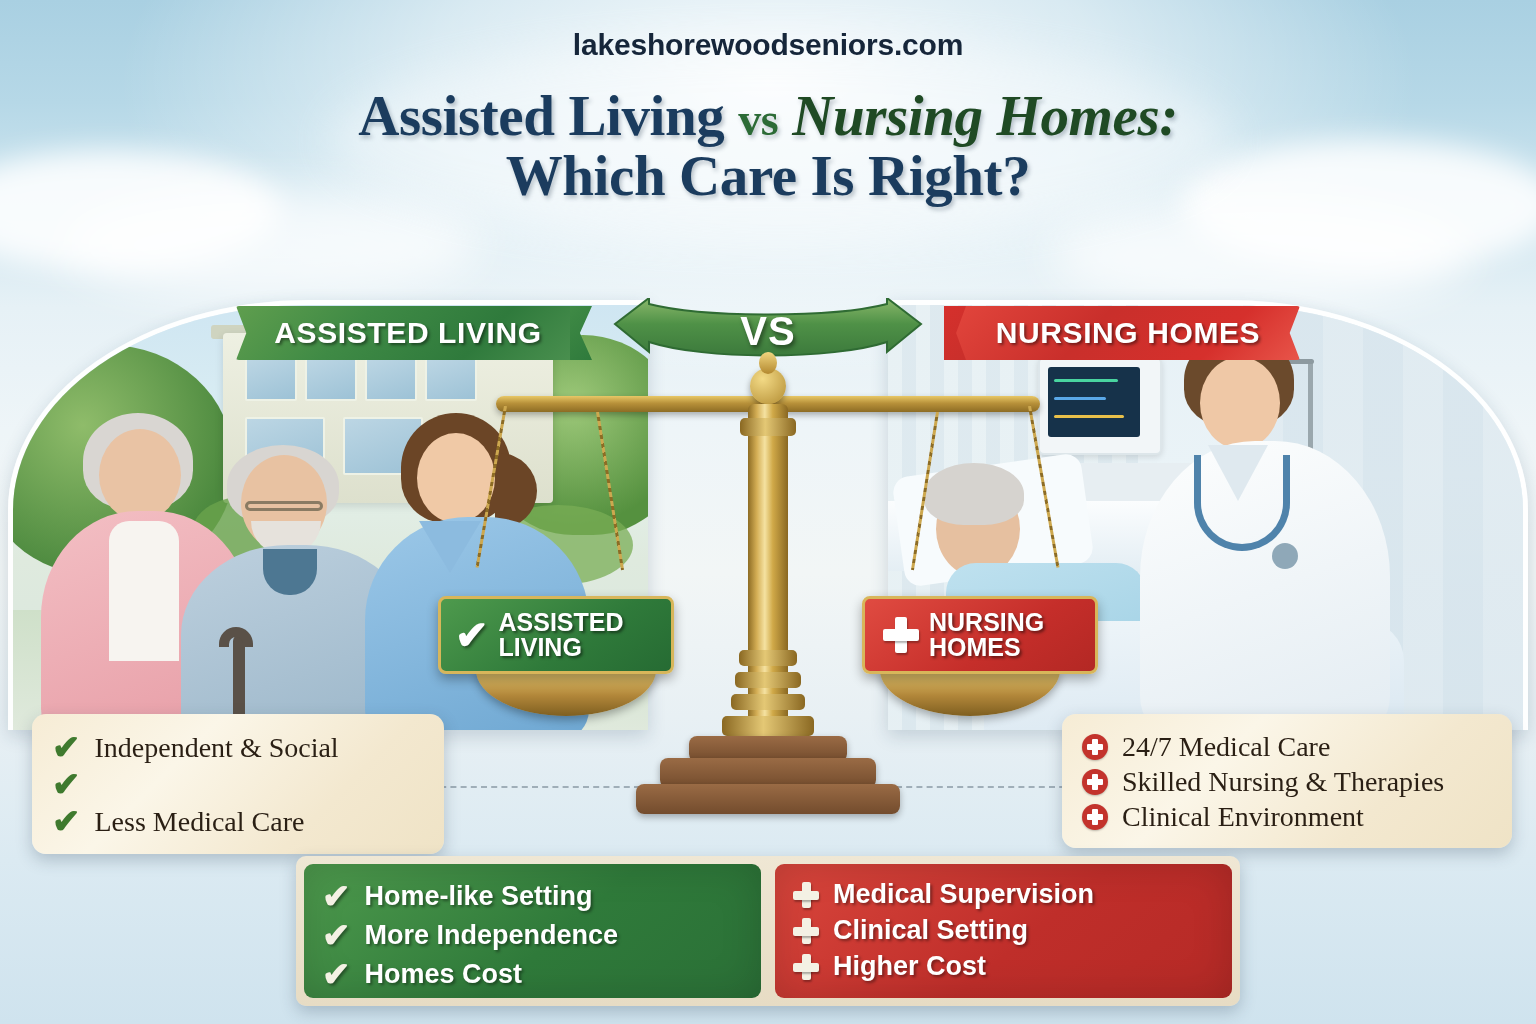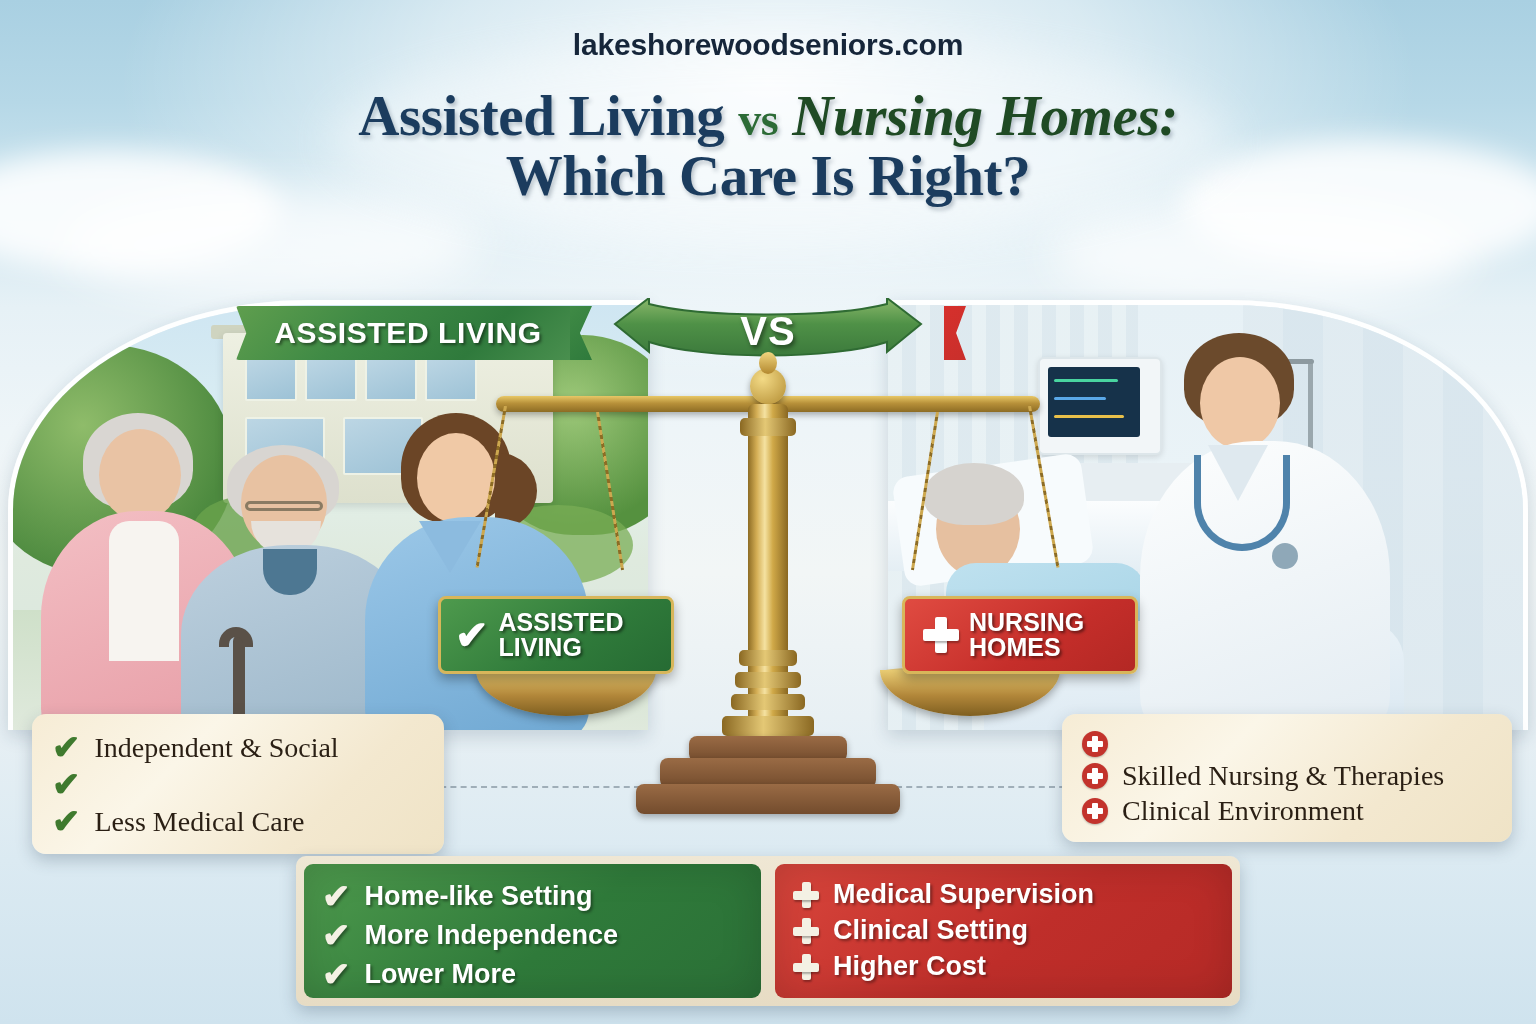--- a/index.html
+++ b/index.html
@@ -139,21 +139,21 @@
     background:linear-gradient(180deg,#f4e0a0,#c29a43);}
 
   
   .plaque{position:absolute;width:236px;height:78px;border-radius:8px;
     display:flex;align-items:center;gap:10px;padding:0 14px;
     color:#fff;font-weight:700;font-size:25px;line-height:1.02;
     text-shadow:2px 2px 3px rgba(0,0,0,.5);box-shadow:0 5px 12px rgba(0,0,0,.32);}
   .plaqueG{left:438px;top:596px;
     background:linear-gradient(145deg,#4e9a4d,#2f7a3a 60%,#266b33);
     border:3px solid #d8b65a;}
-  .plaqueR{left:902px;top:596px;
+  .plaqueR{left:862px;top:596px;
     background:linear-gradient(145deg,#e04b41,#c52e2a 60%,#b32824);
     border:3px solid #d8b65a;padding-left:18px;}
   .tick{font-size:40px;line-height:1;color:#fff;text-shadow:2px 2px 3px rgba(0,0,0,.45);}
   .crossbox{width:36px;height:36px;flex:0 0 36px;position:relative;}
   .crossbox:before,.crossbox:after{content:"";position:absolute;background:#fff;border-radius:2px;
     box-shadow:1px 2px 2px rgba(0,0,0,.3);}
   .crossbox:before{left:12px;top:0;width:12px;height:36px;}
   .crossbox:after{left:0;top:12px;width:36px;height:12px;}
 
   
@@ -298,20 +298,23 @@
         <div style="position:absolute;left:384px;top:238px;width:26px;height:26px;border-radius:50%;background:#8fa8b8;"></div>
       </div>
     </div>
   </div>
 
   <div class="ribbon ribbonL">
     <span>ASSISTED LIVING</span>
   </div>
   <div class="ribbon-notchL"></div>
 
+  <div class="ribbon ribbonR">
+    <span>NURSING HOMES</span>
+  </div>
   <div class="ribbon-notchR"></div>
 
   <div class="vsbadge">
     <svg width="318" height="66" viewBox="0 0 318 66" style="position:absolute;left:0;top:0;">
       <defs>
         <linearGradient id="gvs" x1="0" y1="0" x2="0" y2="1">
           <stop offset="0%" stop-color="#8bb96b"></stop>
           <stop offset="45%" stop-color="#4f9147"></stop>
           <stop offset="100%" stop-color="#3c7a3c"></stop>
         </linearGradient>
@@ -378,20 +381,21 @@
     </div>
     <div class="row">
       <span class="chk">✔</span>
       <span>Less Medical Care</span>
     </div>
   </div>
 
   <div class="card cardR">
     <div class="row">
       <span class="plusic"></span>
+      <span>24/7 Medical Care</span>
     </div>
     <div class="row">
       <span class="plusic"></span>
       <span>Skilled Nursing &amp; Therapies</span>
     </div>
     <div class="row">
       <span class="plusic"></span>
       <span>Clinical Environment</span>
     </div>
   </div>
@@ -401,21 +405,21 @@
       <div class="brow">
         <span class="bchk">✔</span>
         <span>Home-like Setting</span>
       </div>
       <div class="brow">
         <span class="bchk">✔</span>
         <span>More Independence</span>
       </div>
       <div class="brow">
         <span class="bchk">✔</span>
-        <span>Lower More</span>
+        <span>Homes Cost</span>
       </div>
     </div>
 
     <div class="bpanel bred">
       <div class="brow">
         <span class="bcross"></span>
         <span>Medical Supervision</span>
       </div>
       <div class="brow">
         <span class="bcross"></span>

